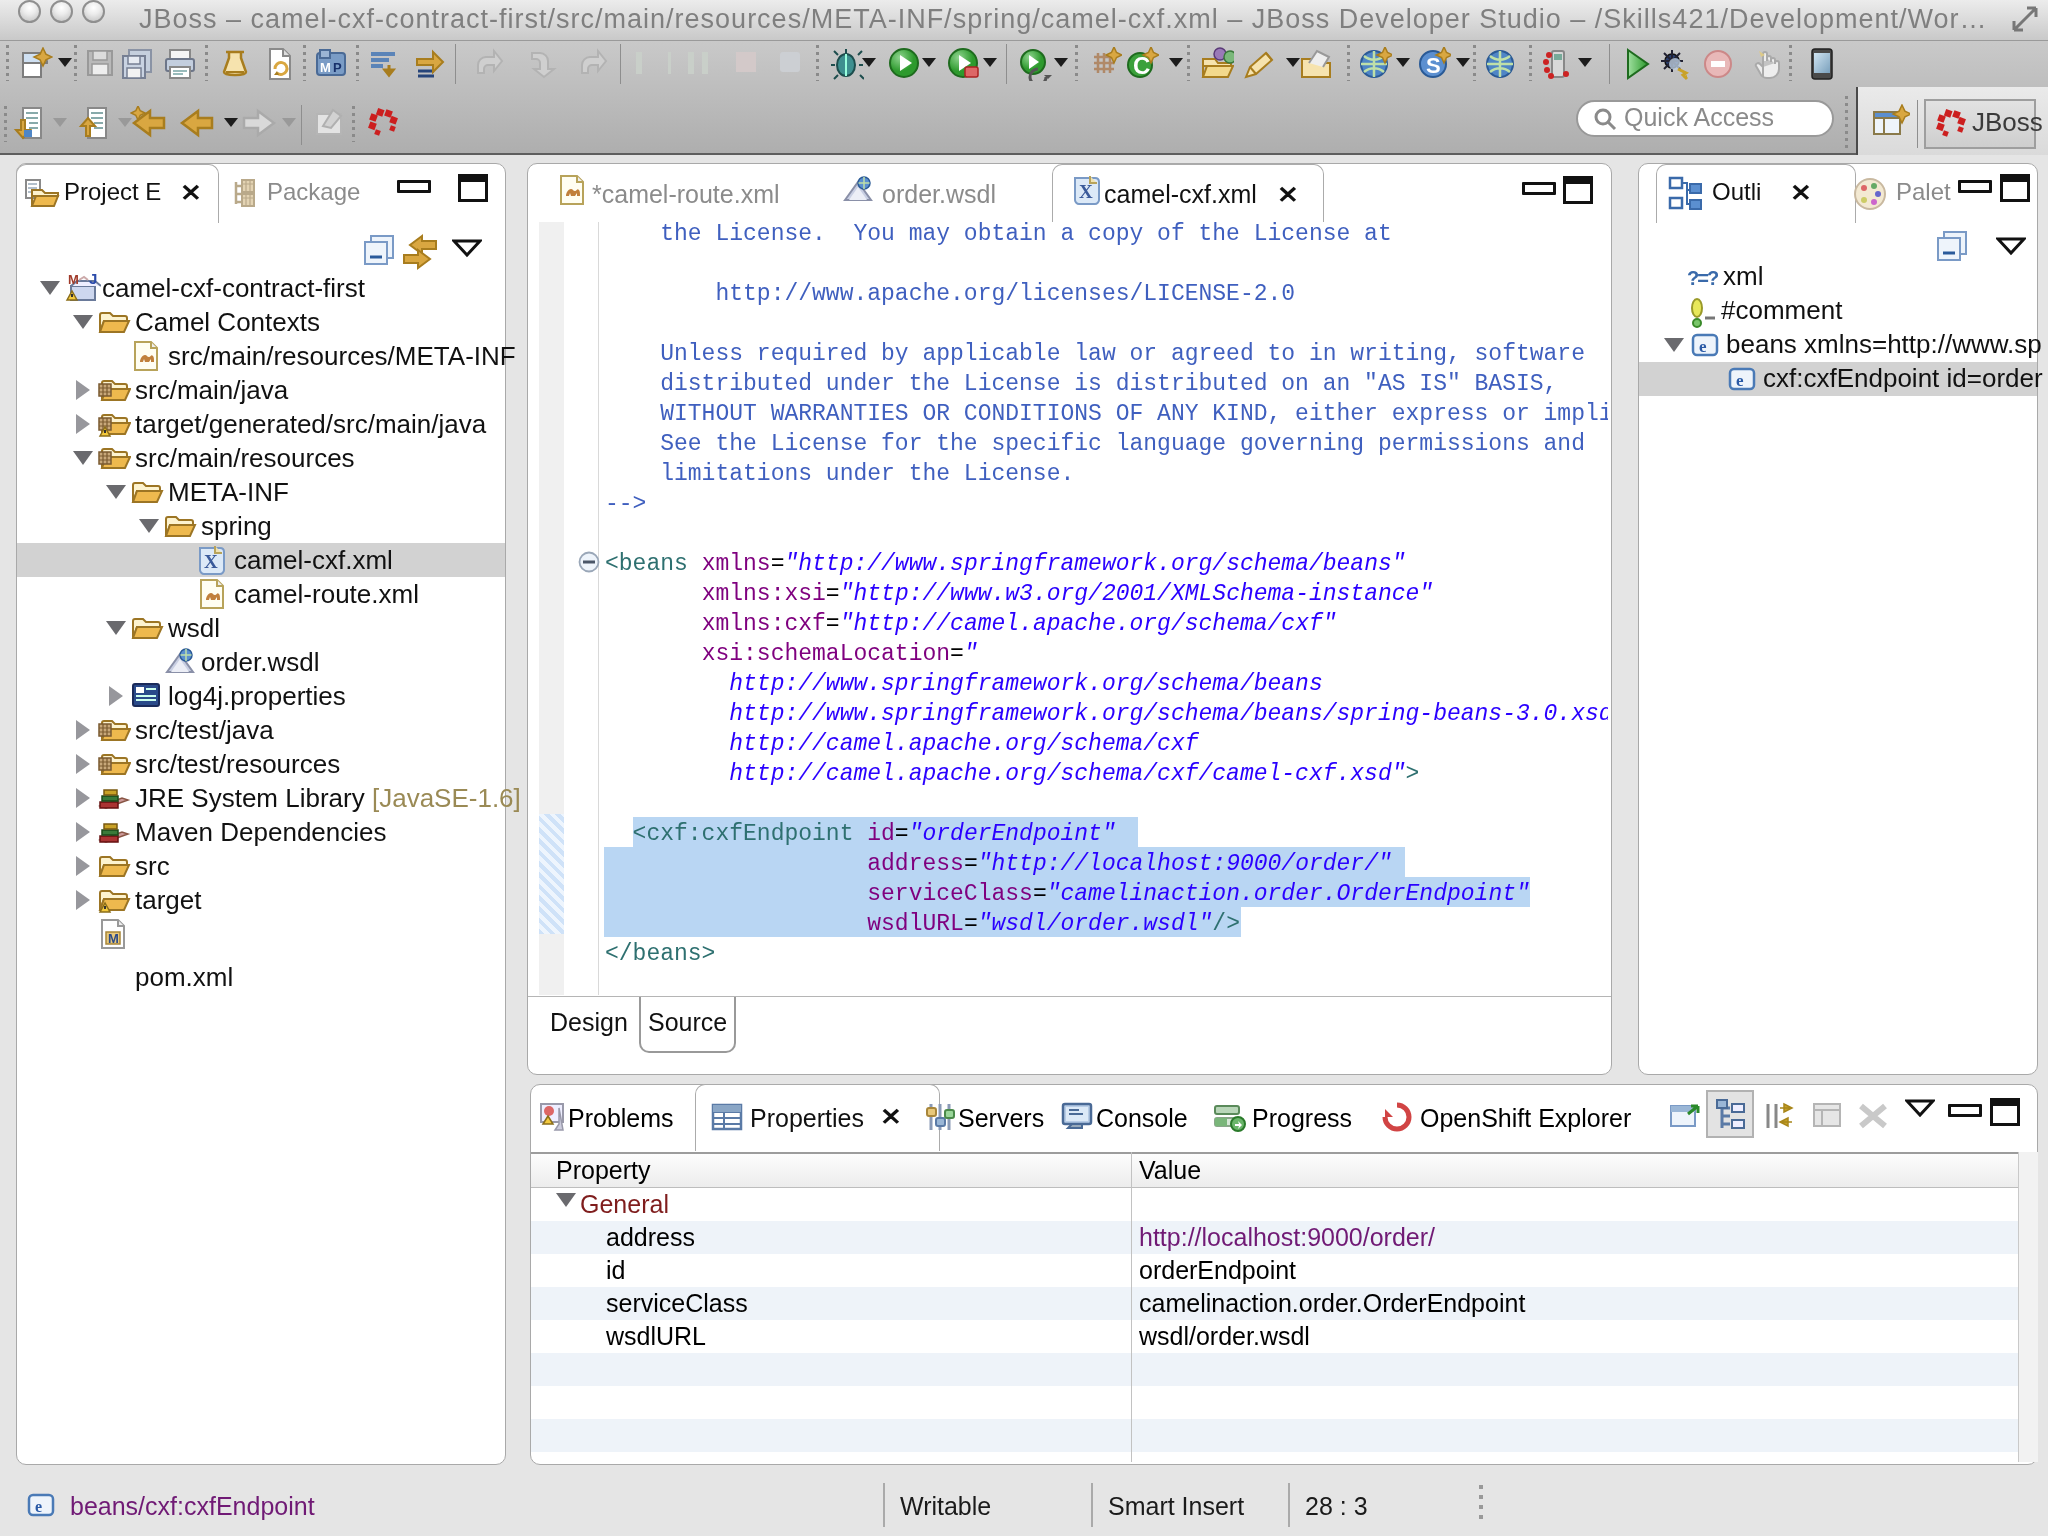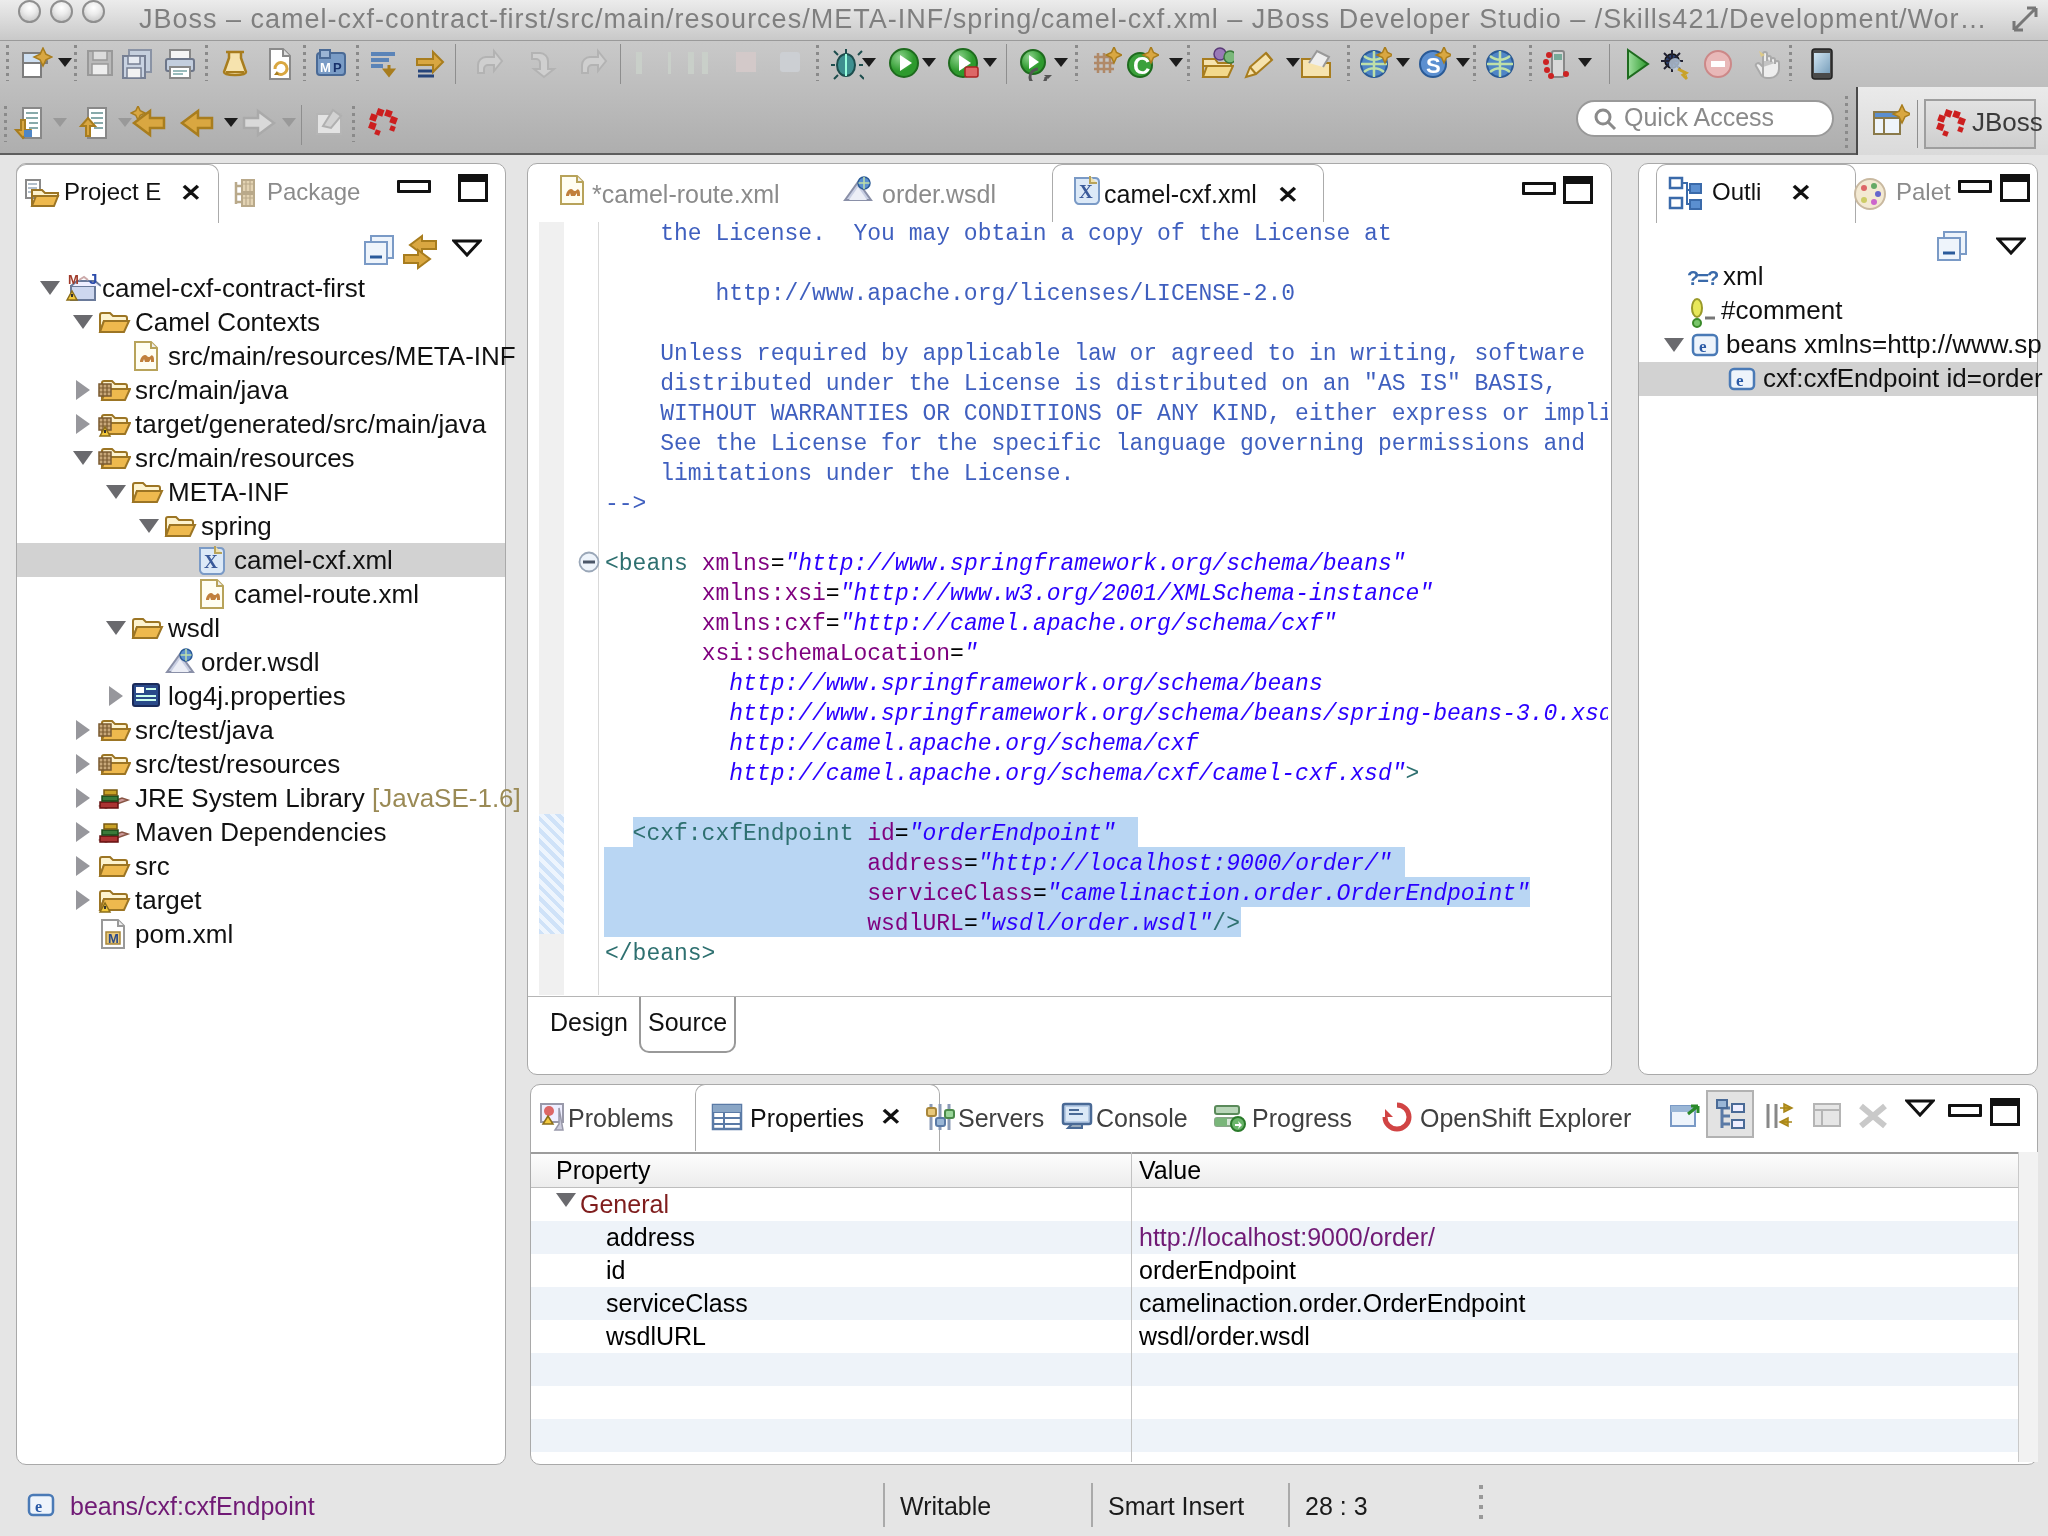--- a/index.html
+++ b/index.html
@@ -10,21 +10,21 @@
 #toolbar{left:0;top:41px;width:2048px;height:113px;
  background:linear-gradient(#c9c9c9,#aeaeae);border-bottom:2px solid #5e5e5e;box-sizing:border-box;}
 .dsep{width:3px;height:36px;background-image:repeating-linear-gradient(#8a8a8a 0 3px,rgba(0,0,0,0) 3px 7px);}
 .dd{width:0;height:0;border-left:7px solid transparent;border-right:7px solid transparent;border-top:9px solid #1c1c1c;}
 .ddg{border-top-color:#999;}
 #persp{left:1856px;top:87px;width:192px;height:68px;background:linear-gradient(#eaeaea,#dadada);border-left:2px solid #4a4a4a;}
 #qa{left:1576px;top:100px;width:258px;height:37px;background:#fff;border:2px solid #999;border-radius:19px;box-sizing:border-box;}
 #jbossbtn{left:1924px;top:99px;width:112px;height:50px;background:linear-gradient(#e2e2e2,#cecece);border:2px solid #9e9e9e;box-sizing:border-box;}
 .panel{background:#fff;border:1.5px solid #a9a9a9;border-radius:10px;box-sizing:border-box;}
 .tabtxt{font-size:24px;color:#8b8b8b;white-space:nowrap;}
-.btabtxt{font-size:25px;color:#404040;white-space:nowrap;}
+.btabtxt{font-size:25px;color:#000000;white-space:nowrap;}
 .atab{background:#fff;border:1.5px solid #ababab;border-bottom:none;border-radius:10px 10px 0 0;box-sizing:border-box;}
 .treerow{height:34px;line-height:34px;font-size:26px;color:#111;white-space:nowrap;}
 .tri-e{width:0;height:0;border-left:10px solid transparent;border-right:10px solid transparent;border-top:14px solid #6a6a6e;}
 .tri-c{width:0;height:0;border-top:10px solid transparent;border-bottom:10px solid transparent;border-left:14px solid #97979c;}
 .mini b{display:block;width:34px;height:13px;border:3px solid #111;border-radius:1px;box-sizing:border-box;background:#fff;}
 .maxi b{display:block;width:30px;height:28px;border:3px solid #111;border-top-width:8px;box-sizing:border-box;background:#fff;}
 .xx{font-size:27px;font-weight:bold;color:#111;transform:scaleY(.92);}
 </style></head><body>
 <div class="abs" id="titlebar"></div>
 <div class="abs tl" style="left:18px;top:0px;"></div>
@@ -488,21 +488,21 @@
       <path d="M2 28l5-9 5 9z" fill="#f3c93e" stroke="#8a6d1a" stroke-width="1.5"></path>
       <path d="M7 22v3" stroke="#333" stroke-width="2"></path>
     </svg></div>
 <div class="abs treerow" style="left:135px;top:883px;">target</div>
 <div class="abs" style="left:98px;top:918px;"><svg width="30" height="32" viewBox="0 0 30 32">
       <path d="M4 2h16l6 6v22H4z" fill="#fff" stroke="#999" stroke-width="2"></path>
       <path d="M20 2v6h6" fill="#eee" stroke="#999" stroke-width="2"></path>
       <rect x="8" y="14" width="14" height="12" fill="#e8c87a" stroke="#a8863a" stroke-width="1.5"></rect>
       <text x="10" y="25" font-family="Liberation Sans" font-size="13" font-weight="bold" fill="#2a4a8a">M</text>
     </svg></div>
-<div class="abs treerow" style="left:135px;top:917px;">pom.xml</div>
+<div class="abs treerow" style="left:135px;top:960px;">pom.xml</div>
 <div class="abs panel" style="left:527px;top:163px;width:1085px;height:912px;overflow:hidden;"></div>
 <div class="abs" style="left:557px;top:174px;"><svg width="30" height="32" viewBox="0 0 30 32">
       <path d="M4 2h16l6 6v22H4z" fill="#fffef2" stroke="#b8a35a" stroke-width="2"></path>
       <path d="M20 2v6h6" fill="#eee" stroke="#b8a35a" stroke-width="2"></path>
       <path d="M9 22c0-3 2-7 5-7 2 0 2 2 4 2s2-3 4-1c1 1 1 3 1 6h-3v-3l-2 3h-4l-1-3-1 3z" fill="#c1803c"></path>
     </svg></div>
 <div class="abs" style="left:592px;top:180px;font-size:25px;color:#8b8b8b;white-space:nowrap;">*camel-route.xml</div>
 <div class="abs" style="left:842px;top:174px;"><svg width="32" height="30" viewBox="0 0 32 30">
       <path d="M3 26L16 8l13 18z" fill="#c9cfe3" stroke="#8a90a8" stroke-width="2"></path>
       <path d="M7 26l9-13 9 13z" fill="#eceef6"></path>

